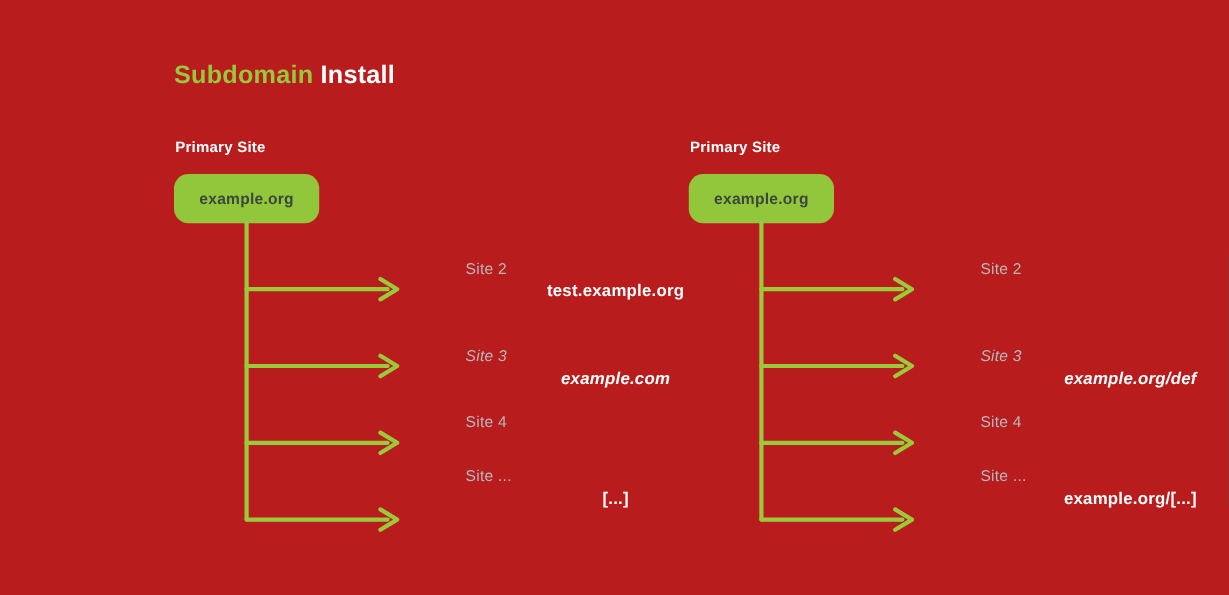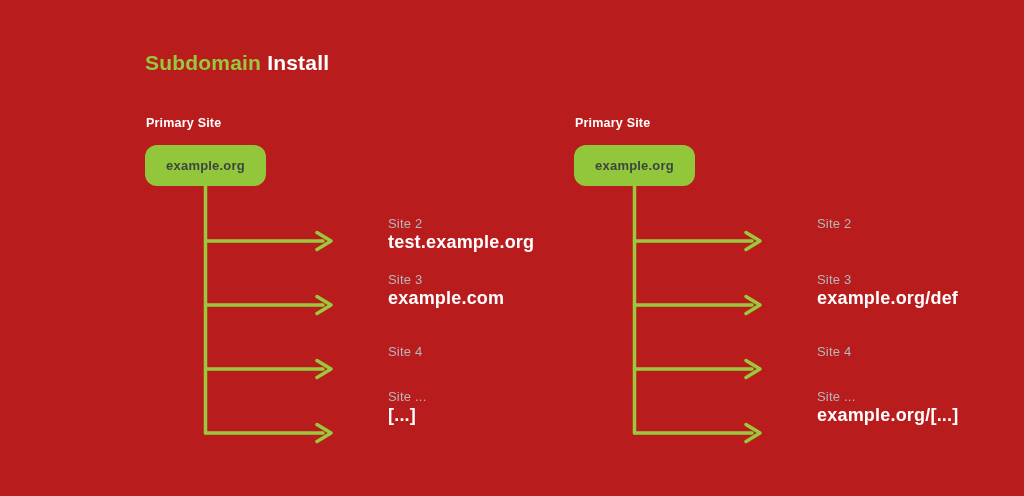--- a/index.html
+++ b/index.html
@@ -76,28 +76,29 @@
     margin-left: 46px;
   }
   .site-label {
     font-size: 13px;
     font-weight: 400;
     color: #b4b8bb;
     line-height: 18px;
     letter-spacing: 0.2px;
   }
   .site-domain {
-    font-size: 18px;
+    font-size: 14px;
     font-weight: 700;
     color: #ffffff;
     line-height: 18px;
     letter-spacing: 0.2px;
+    text-align: center;
   }
   .row-0 { top: 215px; }
-  .row-1 { top: 271px; }
+  .row-1 { top: 288px; font-style: italic; }
   .row-2 { top: 343px; }
   .row-3 { top: 388px; }
   .panel-left  { left: 145px; }
   .panel-right { left: 574px; }
 </style>
 </head>
 <body>
 
 <div class="canvas">
 

